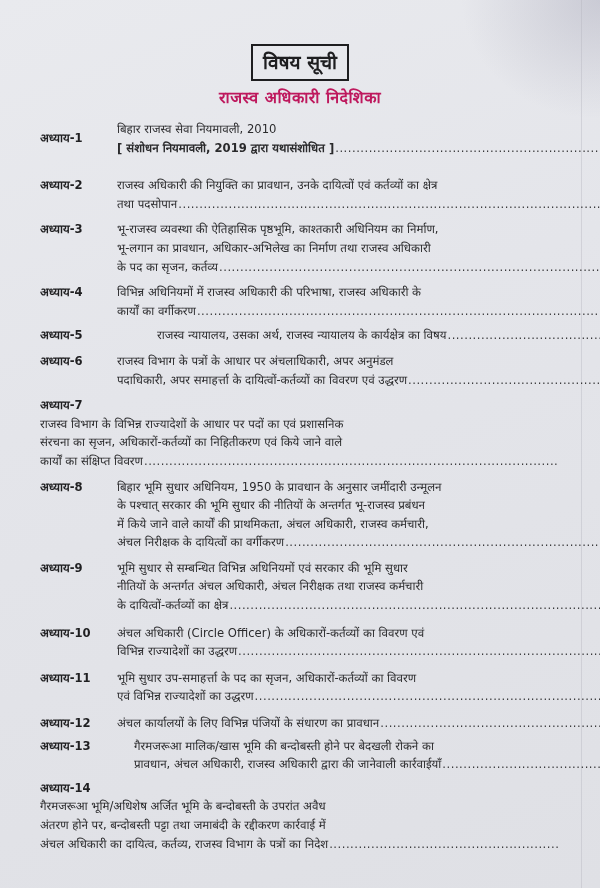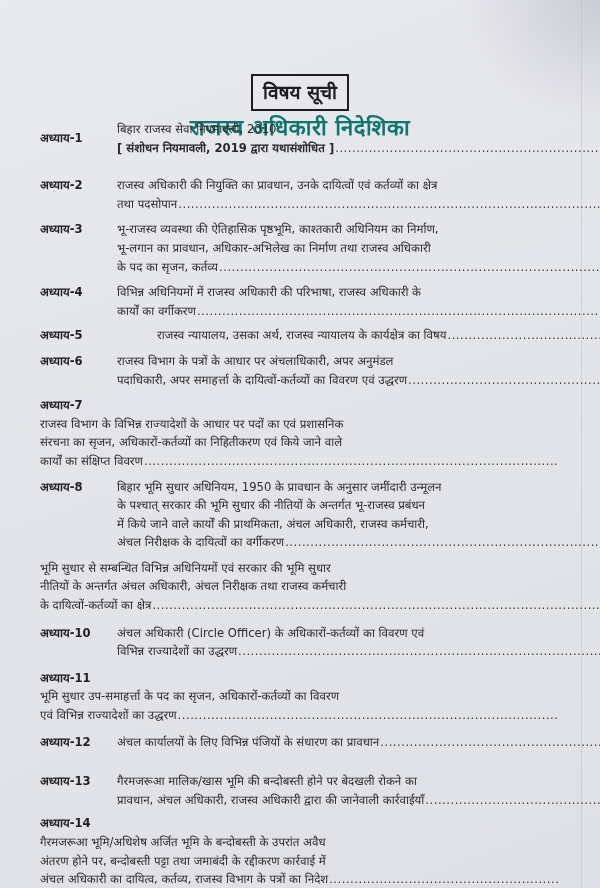--- a/index.html
+++ b/index.html
@@ -13,34 +13,34 @@
     .page-shadow {
       position: absolute; top: 0; right: 0; width: 140px; height: 120px;
       background: radial-gradient(ellipse at top right, rgba(150,150,170,0.35), rgba(150,150,170,0) 70%);
       pointer-events: none;
     }
     .page-edge {
       position: absolute; top: 0; right: 18px; width: 1px; height: 888px;
       background: rgba(180,180,190,0.4);
     }
     .header {
-      position: absolute; top: 44px; left: 0; width: 600px; text-align: center; margin-top: 30px;
+      position: absolute; top: 44px; left: 0; width: 600px; text-align: center;
     }
     .title-box {
       display: inline-block;
       border: 2.5px solid #1e1e20;
       padding: 2px 10px 3px;
       font-size: 19px; font-weight: bold;
       color: #1e1e20;
       line-height: 28px;
     }
     .subtitle {
       margin-top: 2px;
-      font-size: 22px; font-weight: bold;
-      color: #0f766e;
+      font-size: 16px; font-weight: bold;
+      color: #be185d;
       letter-spacing: 0.5px;
       line-height: 30px;
     }
     .toc {
       position: absolute; top: 120px; left: 40px; width: 520px;
     }
     .entry {
       display: flex;
       font-size: 11.6px;
       line-height: 18.6px;
@@ -152,59 +152,60 @@
         <div class="line">बिहार भूमि सुधार अधिनियम, 1950 के प्रावधान के अनुसार जमींदारी उन्मूलन</div>
         <div class="line">के पश्चात् सरकार की भूमि सुधार की नीतियों के अन्तर्गत भू-राजस्व प्रबंधन</div>
         <div class="line">में किये जाने वाले कार्यों की प्राथमिकता, अंचल अधिकारी, राजस्व कर्मचारी,</div>
         <div class="line last">
           <span class="txt">अंचल निरीक्षक के दायित्वों का वर्गीकरण</span>
           <span class="dots"></span>
         </div>
       </div>
     </div>
     <div class="entry" style="margin-top: 7px;">
+      <div class="ch-label">अध्याय-9</div>
       <div class="ch-body">
         <div class="line">भूमि सुधार से सम्बन्धित विभिन्न अधिनियमों एवं सरकार की भूमि सुधार</div>
         <div class="line">नीतियों के अन्तर्गत  अंचल अधिकारी, अंचल निरीक्षक तथा राजस्व कर्मचारी</div>
         <div class="line last">
           <span class="txt">के दायित्वों-कर्तव्यों का क्षेत्र</span>
           <span class="dots"></span>
         </div>
       </div>
     </div>
     <div class="entry" style="margin-top: 9px;">
       <div class="ch-label">अध्याय-10</div>
       <div class="ch-body">
         <div class="line">अंचल अधिकारी (Circle Officer) के अधिकारों-कर्तव्यों का विवरण एवं</div>
         <div class="line last">
           <span class="txt">विभिन्न राज्यादेशों का उद्धरण</span>
           <span class="dots"></span>
         </div>
       </div>
     </div>
-    <div class="entry" style="margin-top: 8px; flex-direction: column;">
+    <div class="entry" style="margin-top: 8px;">
       <div class="ch-label">अध्याय-11</div>
       <div class="ch-body">
         <div class="line">भूमि सुधार उप-समाहर्त्ता के पद का सृजन, अधिकारों-कर्तव्यों का विवरण</div>
         <div class="line last">
           <span class="txt">एवं विभिन्न राज्यादेशों का उद्धरण</span>
           <span class="dots"></span>
         </div>
       </div>
     </div>
     <div class="entry" style="margin-top: 8px;">
       <div class="ch-label">अध्याय-12</div>
       <div class="ch-body">
         <div class="line last">
           <span class="txt">अंचल कार्यालयों के लिए विभिन्न पंजियों के संधारण का प्रावधान</span>
           <span class="dots"></span>
         </div>
       </div>
     </div>
-    <div class="entry" style="margin-top: 21px;">
+    <div class="entry" style="margin-top: 4px; gap: 17px;">
       <div class="ch-label">अध्याय-13</div>
       <div class="ch-body">
         <div class="line">गैरमजरूआ मालिक/खास भूमि की बन्दोबस्ती होने पर बेदखली रोकने का</div>
         <div class="line last">
           <span class="txt">प्रावधान, अंचल अधिकारी, राजस्व अधिकारी द्वारा की जानेवाली कार्रवाईयाँ</span>
           <span class="dots"></span>
         </div>
       </div>
     </div>
     <div class="entry" style="margin-top: 5px; flex-direction: column;">

